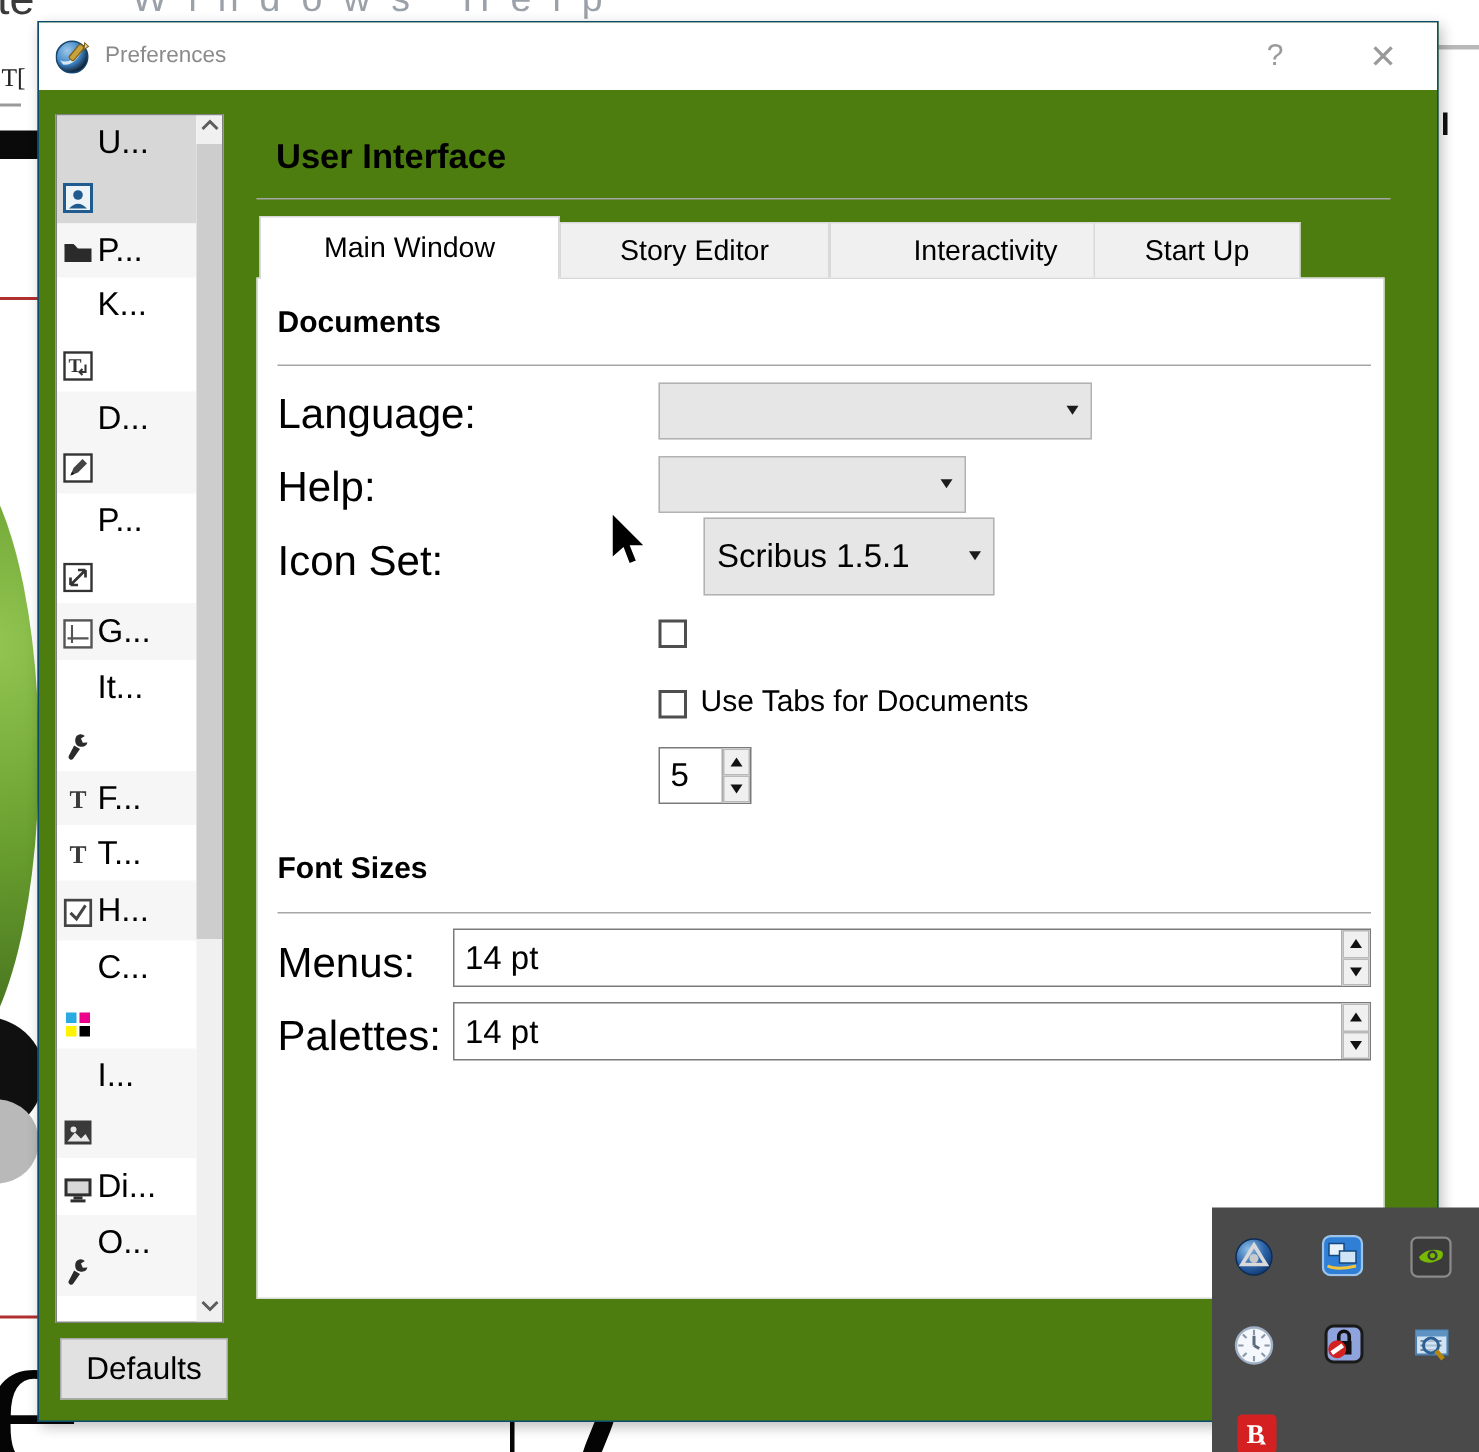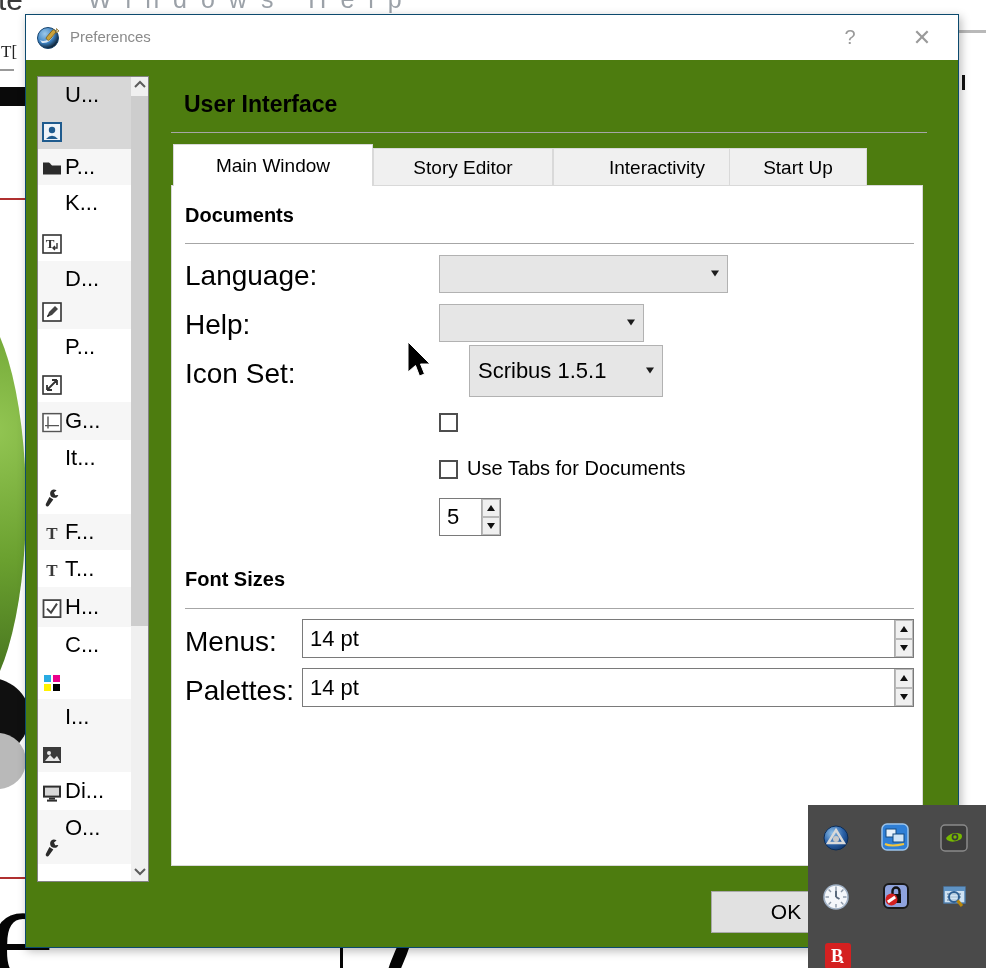--- a/index.html
+++ b/index.html
@@ -372,21 +372,21 @@
           <div class="spin-btn spin-up">
               <span class="tri-up"></span>
             </div>
           <div class="spin-btn spin-dn">
               <span class="tri-dn"></span>
             </div>
         </div>
       </div>
     </div>
 
-    <div class="push-btn" style="left:685px; top:876px; width:150px; height:42px; line-height:40px;">OK</div>
+    <div class="push-btn" style="left:14px; top:877px; width:112px; height:41px; line-height:39px;">Defaults</div>
   </div>
 
   <div id="tray">
     <div class="tray-ic" style="left:14px; top:19px;">
       <svg width="28" height="28" viewBox="0 0 28 28">
         <defs>
             <radialGradient id="tg1" cx="35%" cy="30%" r="75%">
               <stop offset="0" stop-color="#8fc0e8"></stop>
               <stop offset="60%" stop-color="#2b62a8"></stop>
               <stop offset="100%" stop-color="#123a72"></stop>

